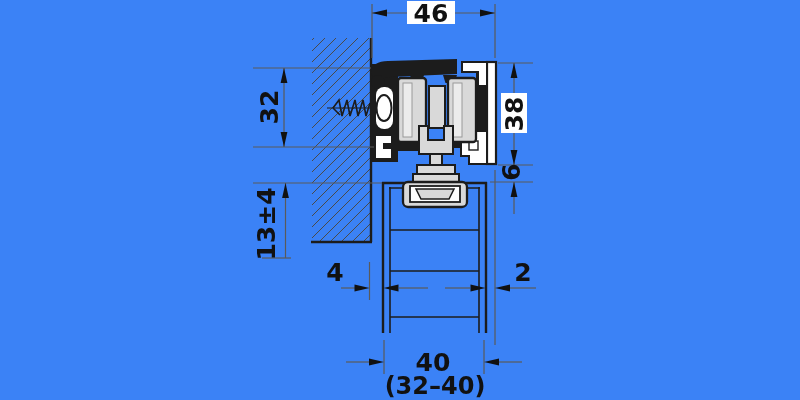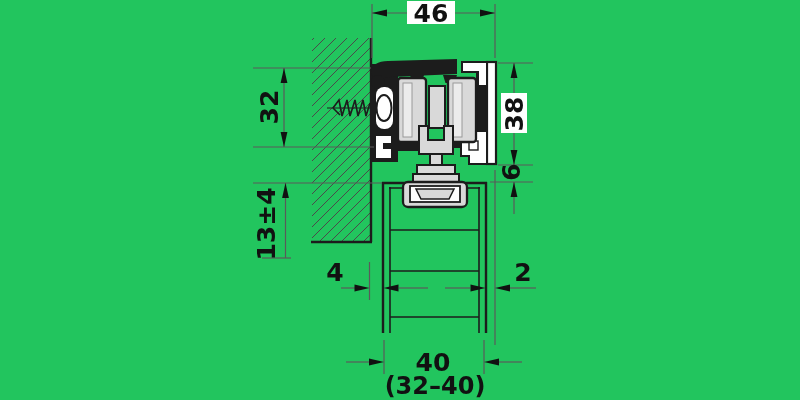--- a/index.html
+++ b/index.html
@@ -1,16 +1,16 @@
 <!DOCTYPE html>
 <html><head>
 <meta charset="utf-8">
 <style>
   html,body{margin:0;padding:0;background:#fff;}
-  .stage{width:800px;height:400px;background:#22c55e;position:relative;overflow:hidden;}
+  .stage{width:800px;height:400px;background:#3b82f6;position:relative;overflow:hidden;}
   svg{display:block;}
   .ln{stroke:#1c1c1c;fill:none;stroke-linecap:butt;}
   .w24{stroke-width:2.4;}
   .w16{stroke-width:1.6;}
   .w15{stroke-width:1.5;}
   .blk{fill:#1c1c1c;stroke:none;}
   .gray{fill:#d9d9d9;stroke:#1c1c1c;}
   .white{fill:#ffffff;stroke:#1c1c1c;}
   .dim{stroke:#5a5a5a;stroke-width:1.2;fill:none;}
   .arr{fill:#111111;stroke:none;}

